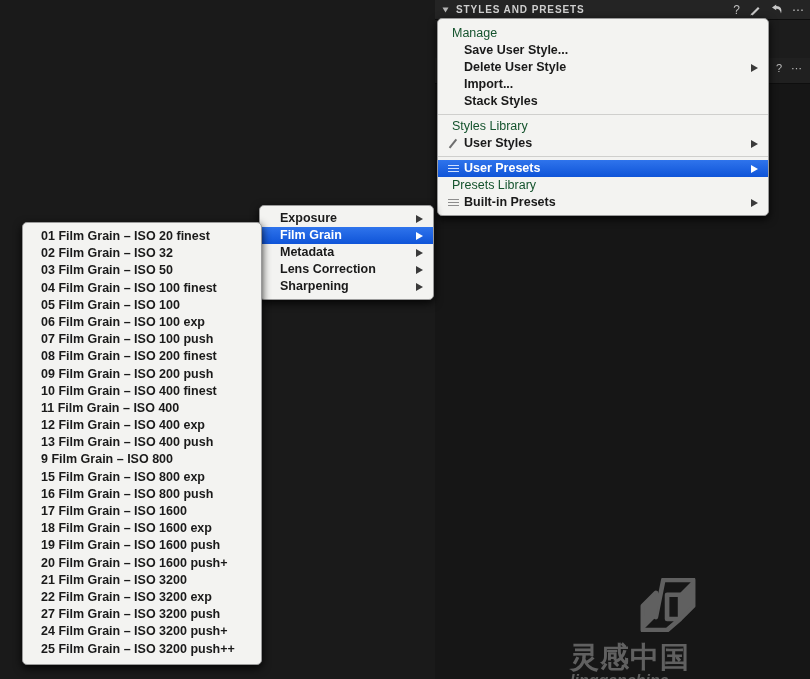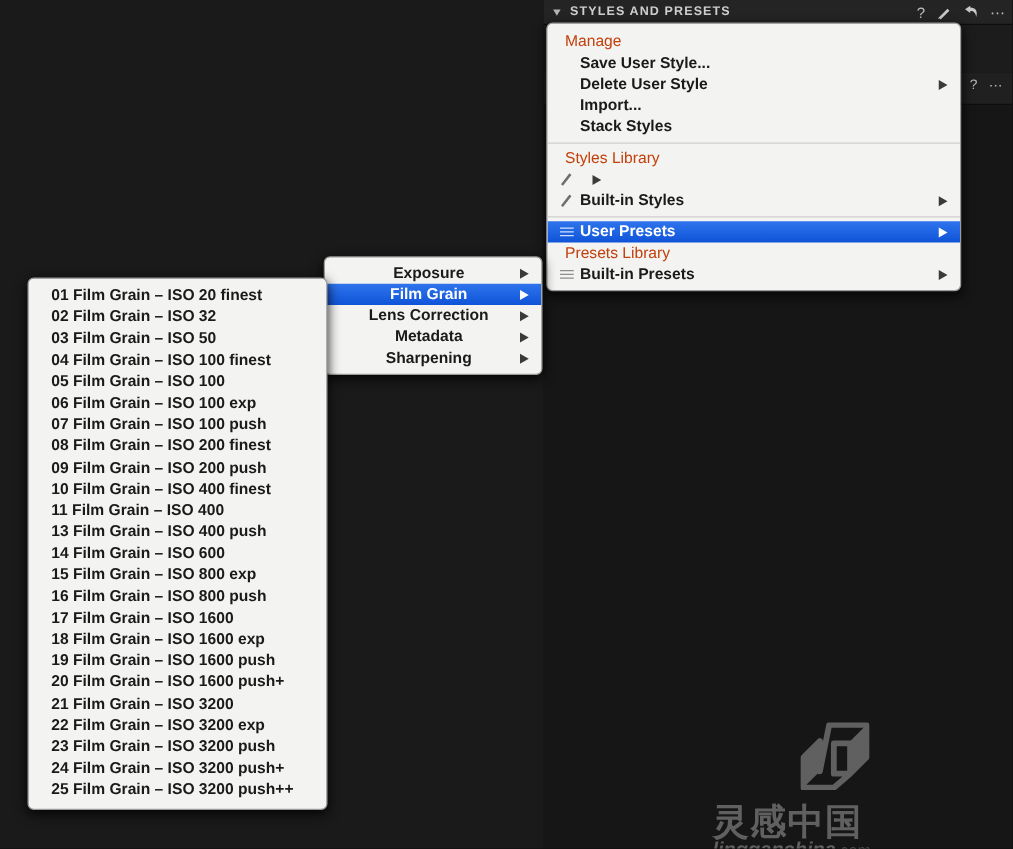--- a/index.html
+++ b/index.html
@@ -117,21 +117,21 @@
   .menu-row {
     position: relative;
     height: 17px;
     display: flex;
     align-items: center;
     padding: 0 10px 0 26px;
     white-space: nowrap;
     line-height: 17px;
   }
   .menu-row.group-title {
-    color: #c2410c;
+    color: #14532d;
     padding-left: 14px;
     cursor: default;
   }
   .menu-row.highlight {
     background: #1f66e0;
     background: linear-gradient(#2f74ec, #0f54d8);
     color: #ffffff;
   }
   .menu-row .label { flex: 1 1 auto; font-weight: bold; }
   .arrow {
@@ -185,21 +185,21 @@
     width: 332px;
     padding: 6px 0 4px 0;
   }
 
   
   #category-menu {
     left: 259px; top: 205px;
     width: 175px;
     padding: 4px 0 4px 0;
   }
-  #category-menu .menu-row { padding-left: 20px; text-align: center; }
+  #category-menu .menu-row { padding-left: 20px; }
 
   
   #presets-menu {
     left: 22px; top: 222px;
     width: 240px;
     padding: 5px 0 6px 0;
   }
   #presets-menu .menu-row {
     padding-left: 18px;
     height: 17.2px;
@@ -298,25 +298,21 @@
     </div>
     <div class="menu-row">
       <span class="label">Stack Styles</span>
     </div>
 
     <div class="menu-sep"></div>
 
     <div class="menu-row group-title">Styles Library</div>
     <div class="menu-row">
       <span class="row-icon pencil-icon"></span>
-      <span class="arrow"></span>
-    </div>
-    <div class="menu-row">
-      <span class="row-icon pencil-icon"></span>
-      <span class="label">Built-in Styles</span>
+      <span class="label">User Styles</span>
       <span class="arrow"></span>
     </div>
 
     <div class="menu-sep"></div>
 
     <div class="menu-row highlight">
       <span class="row-icon">
         <span class="stack-icon">
             <i></i>
             <i></i>
@@ -343,28 +339,28 @@
   <div class="menu" id="category-menu">
     <div class="menu-row">
       <span class="label">Exposure</span>
       <span class="arrow"></span>
     </div>
     <div class="menu-row highlight">
       <span class="label">Film Grain</span>
       <span class="arrow"></span>
     </div>
     <div class="menu-row">
+      <span class="label">Metadata</span>
+      <span class="arrow"></span>
+    </div>
+    <div class="menu-row">
       <span class="label">Lens Correction</span>
       <span class="arrow"></span>
     </div>
     <div class="menu-row">
-      <span class="label">Metadata</span>
-      <span class="arrow"></span>
-    </div>
-    <div class="menu-row">
       <span class="label">Sharpening</span>
       <span class="arrow"></span>
     </div>
   </div>
 
   <div class="menu" id="presets-menu">
     <div class="menu-row">
         <span class="label">01 Film Grain – ISO 20 finest</span>
       </div>
     <div class="menu-row">
@@ -391,24 +387,27 @@
     <div class="menu-row">
         <span class="label">09 Film Grain – ISO 200 push</span>
       </div>
     <div class="menu-row">
         <span class="label">10 Film Grain – ISO 400 finest</span>
       </div>
     <div class="menu-row">
         <span class="label">11 Film Grain – ISO 400</span>
       </div>
     <div class="menu-row">
+        <span class="label">12 Film Grain – ISO 400 exp</span>
+      </div>
+    <div class="menu-row">
         <span class="label">13 Film Grain – ISO 400 push</span>
       </div>
     <div class="menu-row">
-        <span class="label">14 Film Grain – ISO 600</span>
+        <span class="label">9 Film Grain – ISO 800</span>
       </div>
     <div class="menu-row">
         <span class="label">15 Film Grain – ISO 800 exp</span>
       </div>
     <div class="menu-row">
         <span class="label">16 Film Grain – ISO 800 push</span>
       </div>
     <div class="menu-row">
         <span class="label">17 Film Grain – ISO 1600</span>
       </div>
@@ -421,21 +420,21 @@
     <div class="menu-row">
         <span class="label">20 Film Grain – ISO 1600 push+</span>
       </div>
     <div class="menu-row">
         <span class="label">21 Film Grain – ISO 3200</span>
       </div>
     <div class="menu-row">
         <span class="label">22 Film Grain – ISO 3200 exp</span>
       </div>
     <div class="menu-row">
-        <span class="label">23 Film Grain – ISO 3200 push</span>
+        <span class="label">27 Film Grain – ISO 3200 push</span>
       </div>
     <div class="menu-row">
         <span class="label">24 Film Grain – ISO 3200 push+</span>
       </div>
     <div class="menu-row">
         <span class="label">25 Film Grain – ISO 3200 push++</span>
       </div>
   </div>
 
   <div class="watermark">

